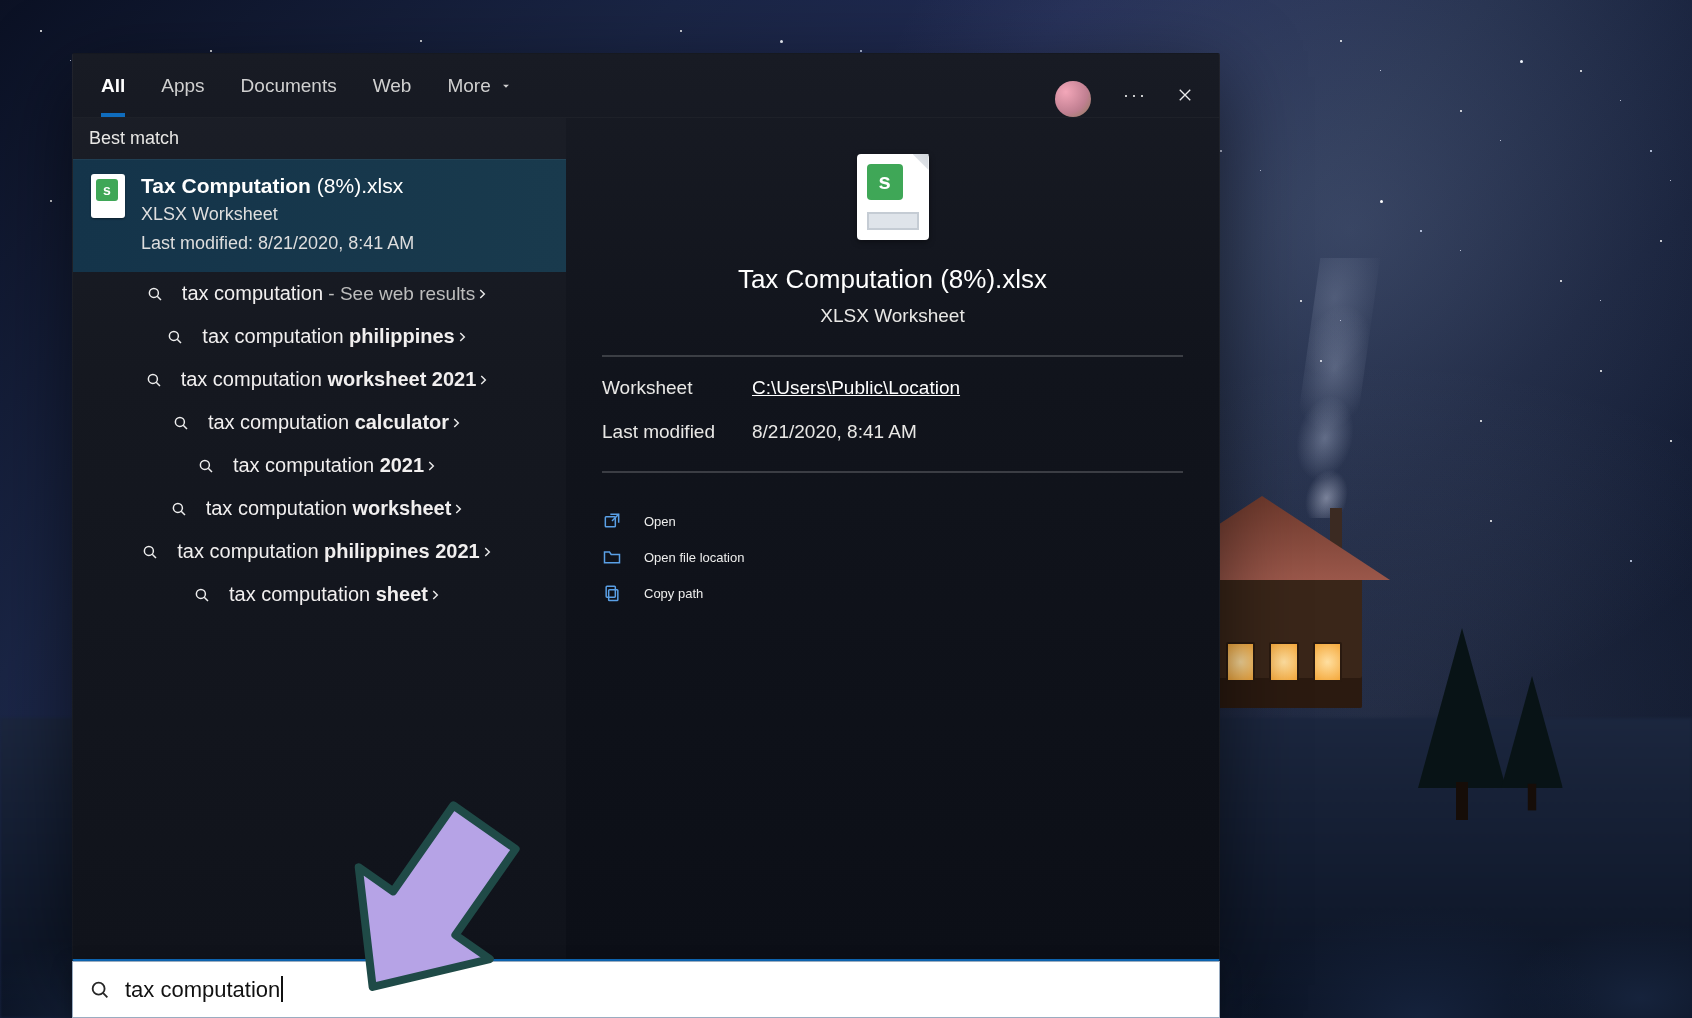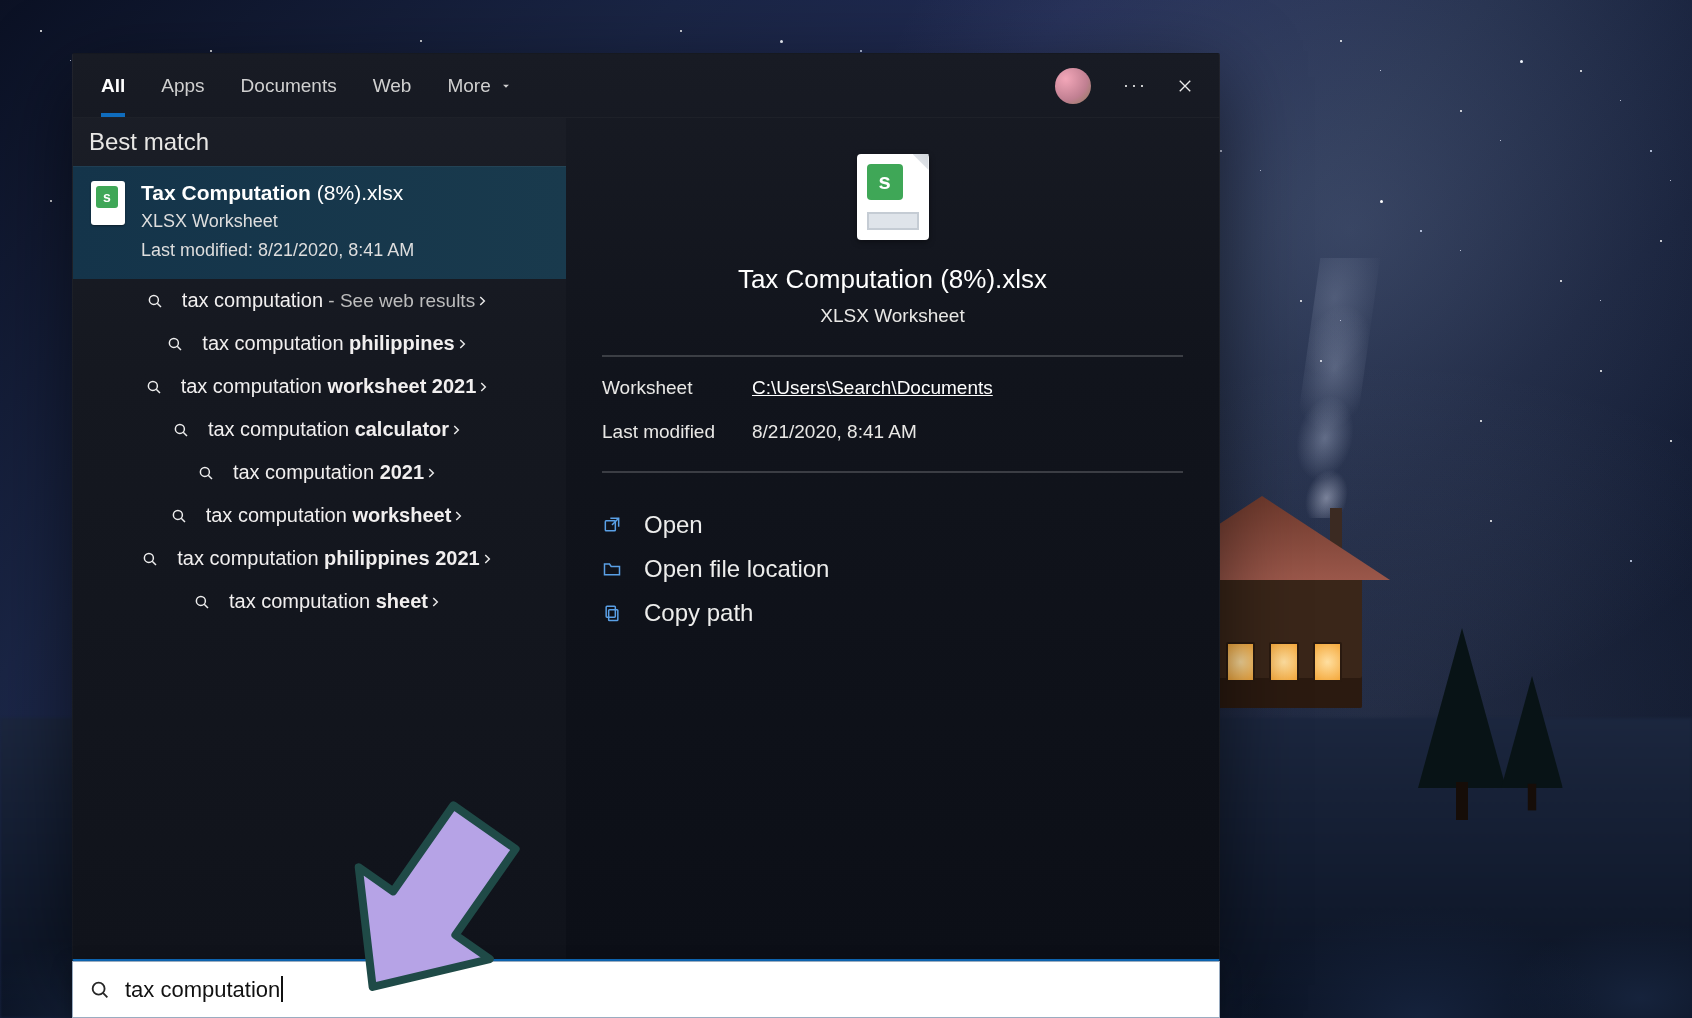--- a/index.html
+++ b/index.html
@@ -94,38 +94,38 @@
   .search-flyout{
     position:absolute; left:72px; top:53px; width:1148px; height:908px; z-index:10;
     background: linear-gradient(180deg,#181b24 0%,#11141c 35%,#0c0f17 100%);
     color:#ecebea; border-radius:2px;
     box-shadow: 0 24px 80px rgba(0,0,0,0.55);
     display:flex; flex-direction:column;
     border:1px solid rgba(255,255,255,0.04);
     border-bottom: 2px solid #0f6cbd;
   }
   .top-bar{
-    height:64px; display:flex; align-items:center; padding:0 6px 0 10px;
+    height:64px; display:flex; align-items:flex-end; padding:0 6px 0 10px;
     border-bottom:1px solid rgba(255,255,255,0.03);
     font-size:19px; color:#d6d5d4;
   }
   .tabs{ display:flex; align-items:stretch; height:100%; }
   .tab{ padding:0 18px; display:flex; align-items:center; height:100%; cursor:pointer; position:relative; color:#d0d0d0; }
   .tab.active{ color:#fff; font-weight:600; }
   .tab.active::after{ content:""; position:absolute; left:18px; right:18px; bottom:0; height:4px; background:#0f6cbd; }
   .tab .chev{ margin-left:8px; display:inline-flex; }
   .top-spacer{ flex:1; }
   .avatar{ width:36px; height:36px; border-radius:50%; margin-right:22px; cursor:pointer;
     background: radial-gradient(circle at 30% 30%, #f3a7b9, #c07f91 60%, #6f7c3a 120%); }
   .more-dots{ width:44px; height:44px; display:flex; align-items:center; justify-content:center; cursor:pointer; color:#e6e6e6; font-size:18px; letter-spacing:2px; }
   .close-btn{ width:56px; height:44px; display:flex; align-items:center; justify-content:center; cursor:pointer; }
 
   .body{ flex:1; display:flex; min-height:0; }
   .left-pane{ width:493px; background: rgba(255,255,255,0.02); display:flex; flex-direction:column; }
-  .section-label{ padding:10px 16px 10px 16px; font-size:24px; color:#e8e7e5; }
+  .section-label{ padding:10px 16px 10px 16px; font-size:18px; color:#e8e7e5; }
 
   .best-match{
     background: linear-gradient(90deg,#14344a,#193a4d);
     padding:14px 18px 18px 18px; display:flex; gap:16px; border-top:1px solid rgba(255,255,255,0.05);
   }
   .file-icon-s{ width:34px; height:44px; background:#fff; border-radius:3px; position:relative; box-shadow:0 1px 2px rgba(0,0,0,0.4); }
   .file-icon-s::before{ content:""; position:absolute; left:5px; top:5px; width:22px; height:22px; background:#3fa757; border-radius:3px; }
   .file-icon-s::after{ content:"s"; position:absolute; left:5px; top:5px; width:22px; height:22px; color:#fff; font-size:14px; font-weight:700; text-align:center; line-height:22px; font-family:Arial,sans-serif; }
   .best-text .title{ font-size:21px; color:#fff; }
   .best-text .title b{ font-weight:600; }
@@ -153,21 +153,21 @@
   .file-icon-l .grid{ position:absolute; left:10px; bottom:10px; width:52px; height:18px; background:#dfe4ea; border:2px solid #c5ccd4; }
   .preview-title{ font-size:26px; color:#fff; margin-top:14px; }
   .preview-subtype{ font-size:19px; color:#e9e8e6; }
 
   .hr{ height:2px; background:rgba(255,255,255,0.18); margin:0 0 20px 0; }
 
   .kv{ display:grid; grid-template-columns:150px 1fr; row-gap:22px; font-size:19px; color:#e9e8e6; }
   .kv a{ color:#fff; text-decoration:underline; cursor:pointer; }
 
   .actions{ margin-top:30px; display:flex; flex-direction:column; }
-  .action{ display:flex; align-items:center; gap:22px; padding:8px 0; font-size:24px; cursor:pointer; color:#ededec;text-align:right; }
+  .action{ display:flex; align-items:center; gap:22px; padding:8px 0; font-size:13px; cursor:pointer; color:#ededec;text-align:right; }
   .action .ico{ width:20px; height:20px; display:inline-flex; color:#5aa0e6; }
 
   
   .search-box{
     position:absolute; left:72px; top:961px; width:1148px; height:57px; z-index:11;
     background:#fff; display:flex; align-items:center; padding:0 16px;
     box-shadow: 0 6px 20px rgba(0,0,0,0.35);
     border: 1px solid #9aacc0;
   }
   .search-box .mag{ width:22px; height:22px; color:#262626; margin-right:14px; }
@@ -397,21 +397,21 @@
         <div class="file-icon-l">
           <div class="corner"></div>
             <div class="grid"></div>
         </div>
         <div class="preview-title">Tax Computation (8%).xlsx</div>
         <div class="preview-subtype">XLSX Worksheet</div>
       </div>
       <div class="hr"></div>
       <div class="kv">
         <div>Worksheet</div>
-        <a>C:\Users\Search\Documents</a>
+        <a>C:\Users\Public\Location</a>
         <div>Last modified</div>
         <div>8/21/2020, 8:41 AM</div>
       </div>
       <div class="hr" style="margin-top:28px;"></div>
       <div class="actions">
         <div class="action">
           <span class="ico">
             <svg viewBox="0 0 24 24" fill="none" stroke="currentColor" stroke-width="1.8">
                 <rect x="4" y="7" width="12" height="12" rx="1"></rect>
                 <path d="M10 4h10v10"></path>

